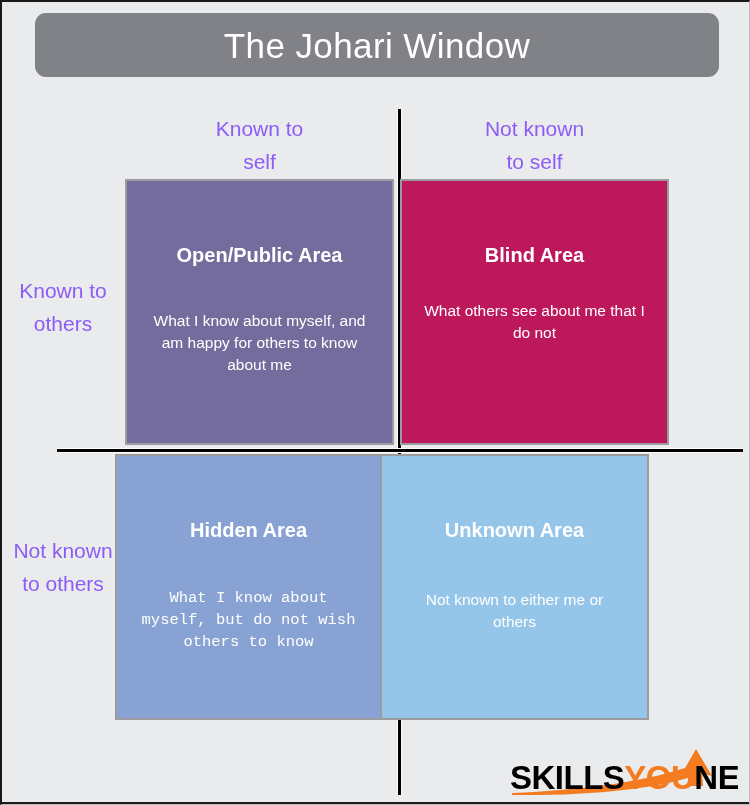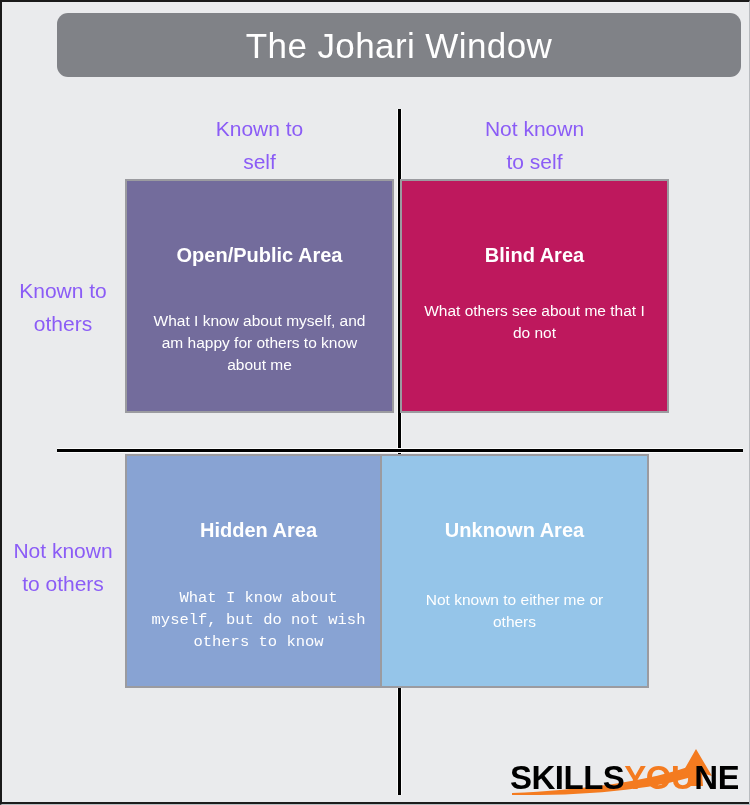--- a/index.html
+++ b/index.html
@@ -91,31 +91,31 @@
     background: #000000;
     border-top: 1px solid #fbfbfb;
     border-bottom: 1px solid #fbfbfb;
     box-sizing: border-box;
   }
 
   
   .quadrant {
     position: absolute;
     width: 269px;
-    height: 234px;
+    height: 266px;
     border: 2px solid #9b9ba0;
     box-sizing: border-box;
     padding: 0 22px;
     display: flex;
     flex-direction: column;
     align-items: center;
   }
   .q-open    { left: 123px; top: 177px; background: #736C9C; }
   .q-blind   { left: 398px; top: 177px; background: #7C80BE; }
-  .q-hidden  { left: 123px; top: 452px; background: #88A3D3; padding-left: 20px; }
+  .q-hidden  { left: 113px; top: 452px; background: #88A3D3; padding-left: 20px; }
   .q-unknown { left: 378px; top: 452px; background: #95C5E9; }
 
   .quadrant .q-title {
     color: #ffffff;
     font-weight: bold;
     font-size: 20px;
     line-height: 1.1;
     text-align: center;
     margin-top: 63px;
   }
@@ -149,21 +149,21 @@
     width: 750px;
     height: 2px;
     background: #1c1c1c;
   }
 </style>
 </head>
 <body>
 
 <div id="canvas" style="background: rgb(234, 235, 237);">
 
-  <div class="title-banner" style="background: rgb(128, 130, 135); margin-left: 22px;">
+  <div class="title-banner" style="background: rgb(128, 130, 135);">
     <span class="title-text">The Johari Window</span>
   </div>
 
   <div class="axis-label axis-top-left">Known to
 self</div>
 
   <div class="axis-label axis-top-right">Not known
 to self</div>
 
   <div class="axis-label axis-left-top">Known to

